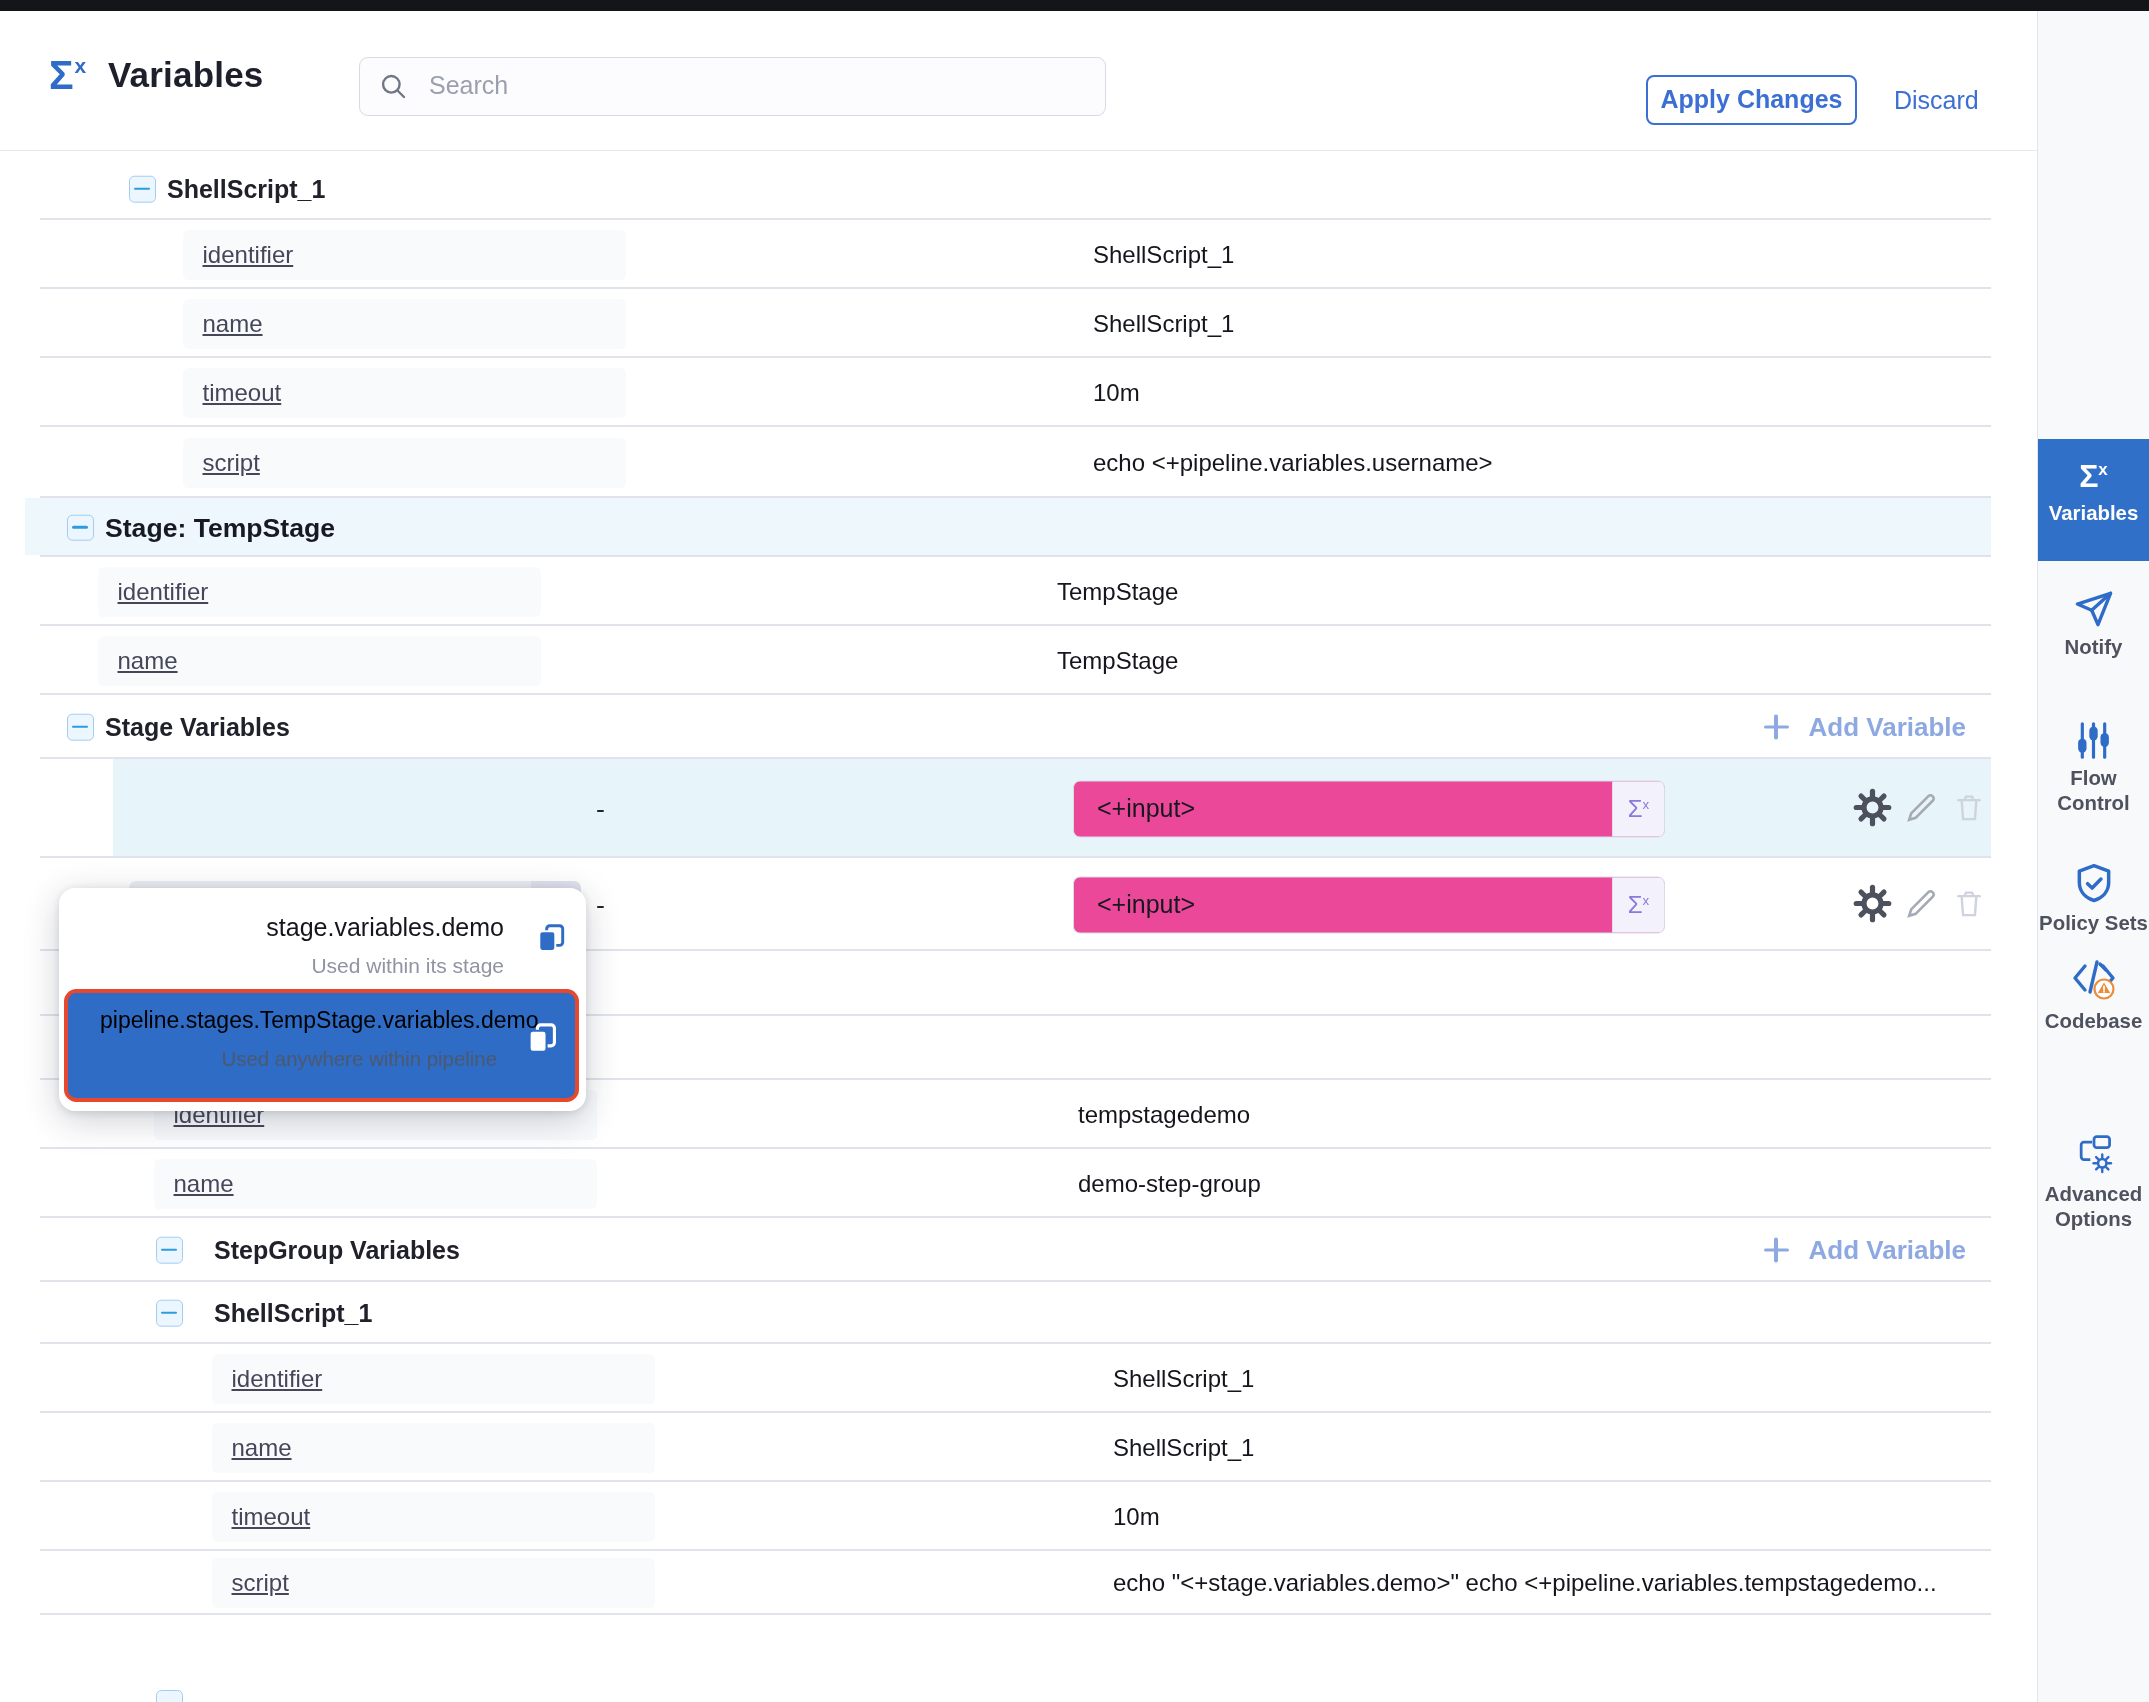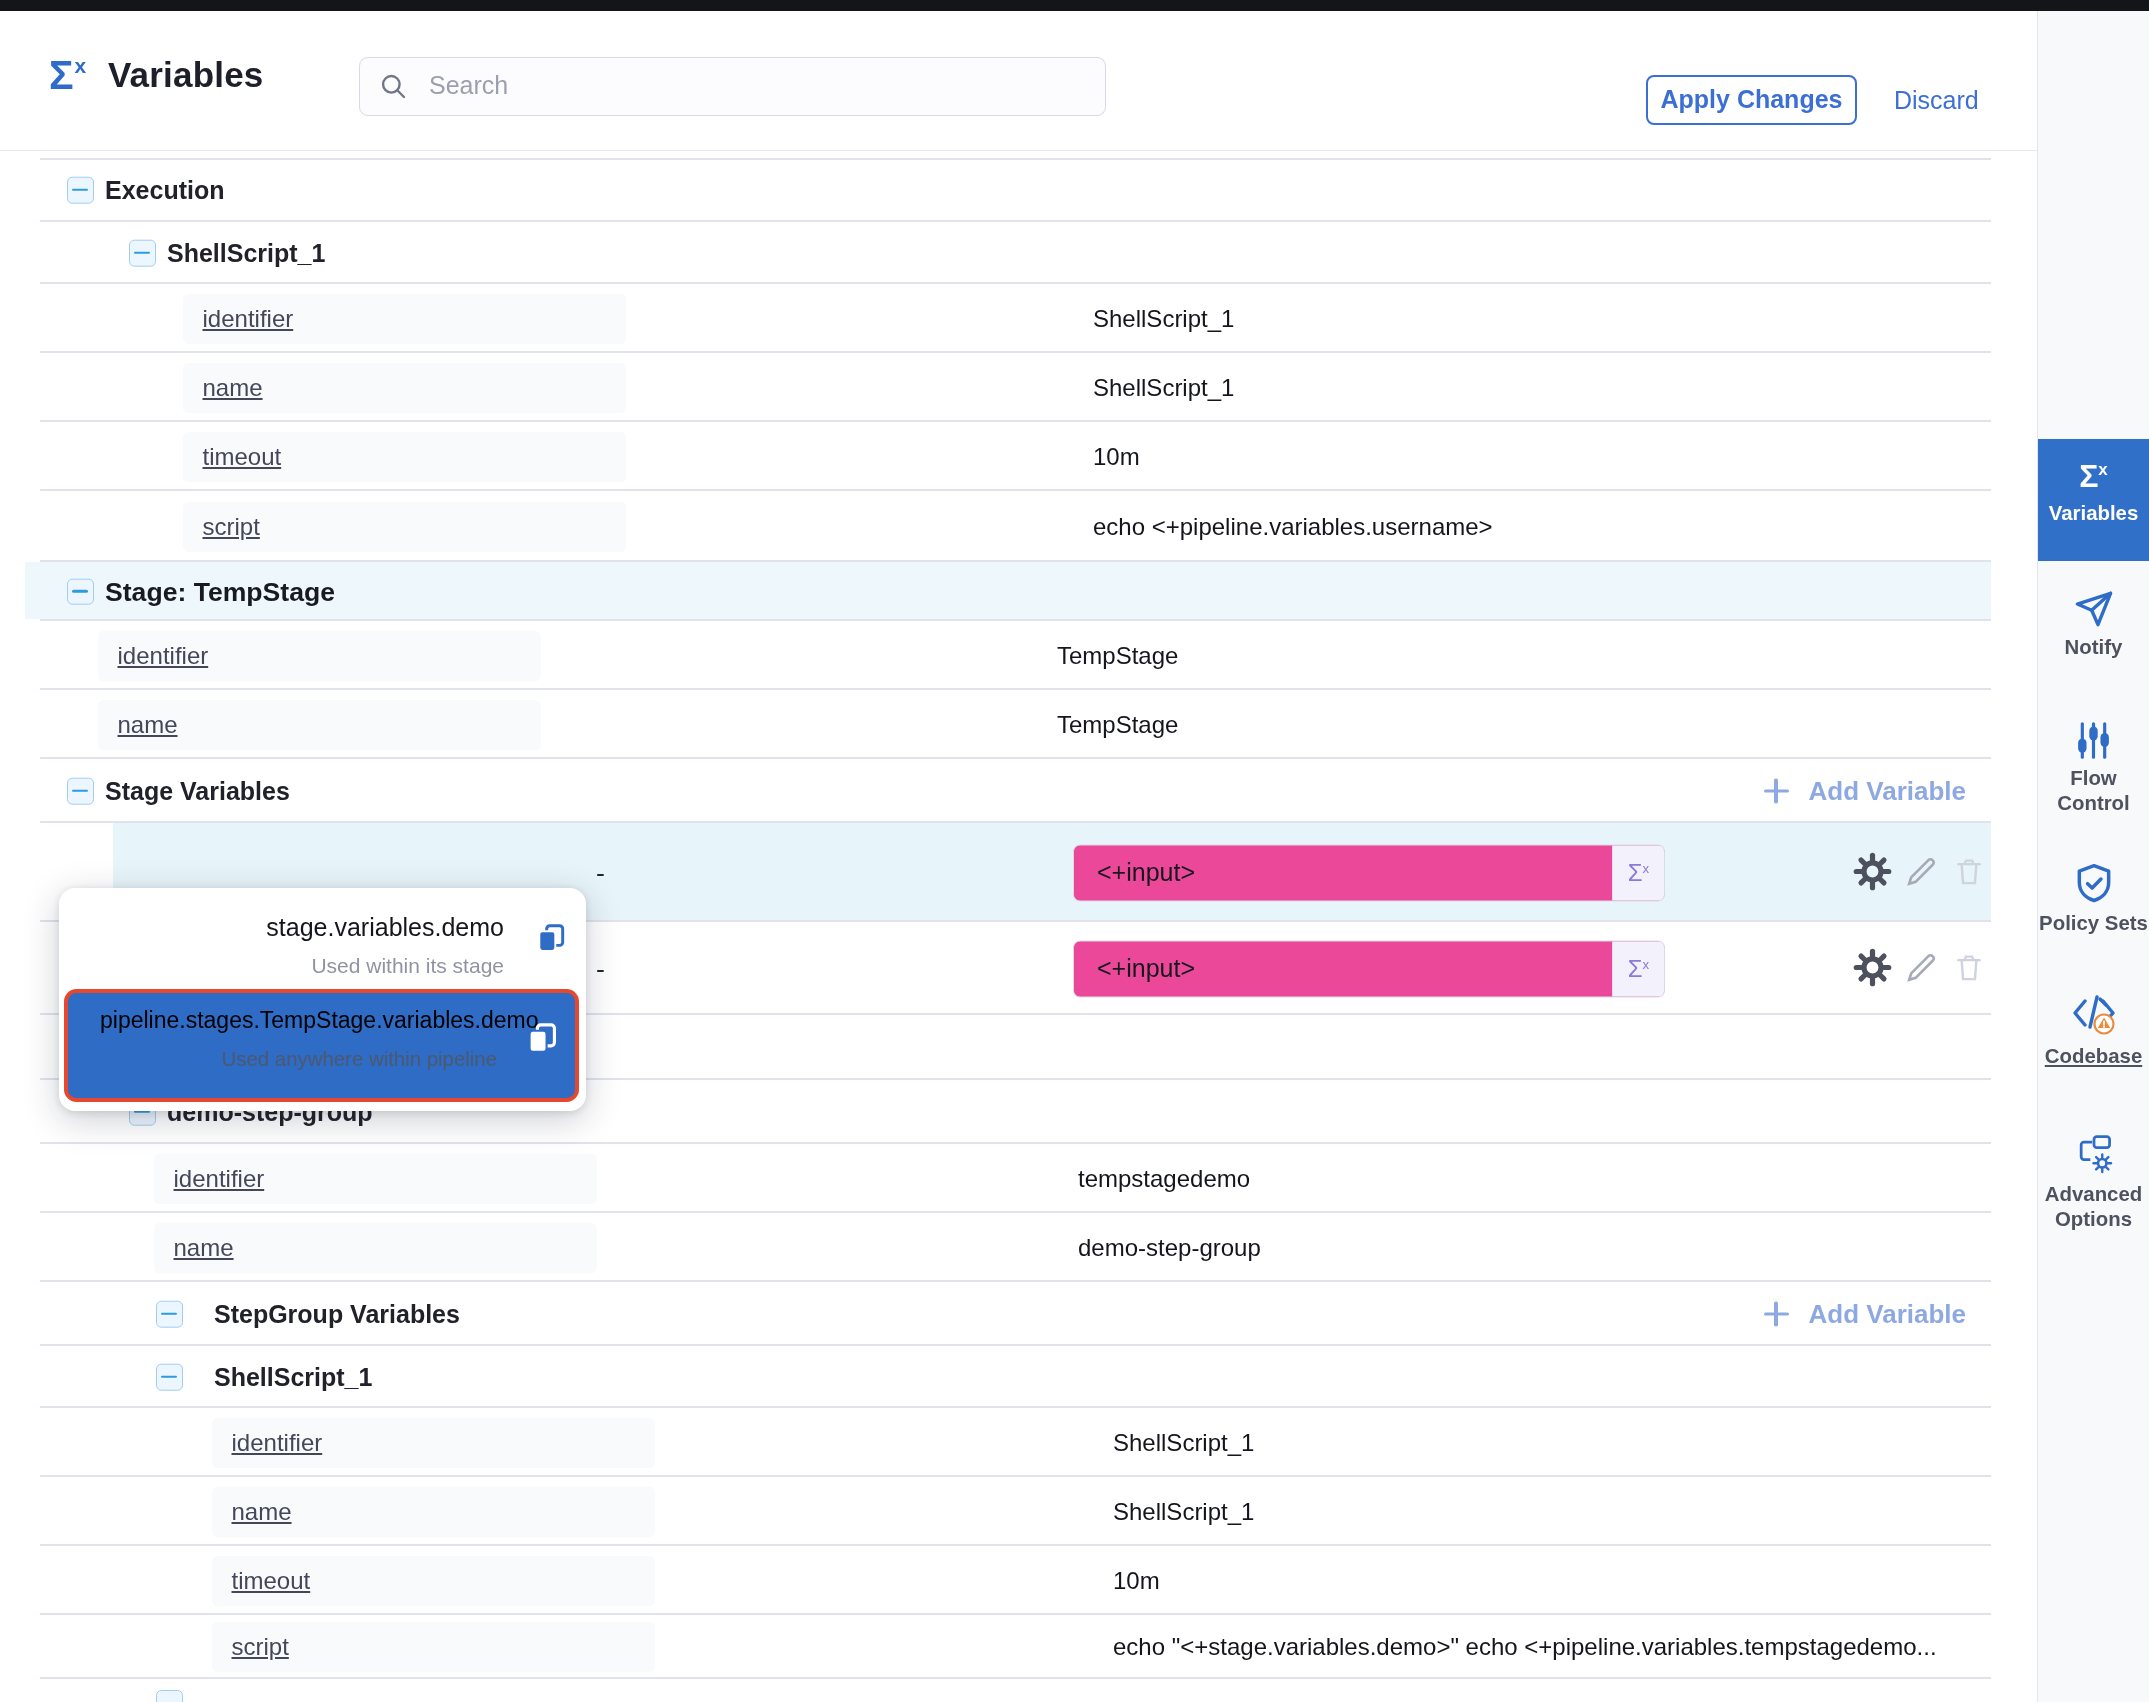--- a/index.html
+++ b/index.html
@@ -69,21 +69,21 @@
   .copy-chip .front{fill:#2e6cc6;stroke:#dfe2ec;stroke-width:1.6;}
   .copy-white .back{fill:none;stroke:#fff;stroke-width:2.4;}
   .copy-white .front{fill:#fff;stroke:#2e6cc6;stroke-width:1.6;}
   
   .sidebar{position:absolute;left:2037px;top:0;width:113px;height:1702px;background:#f8f9fb;border-left:1.8px solid #e3e4ec;box-sizing:border-box;z-index:30;}
   .sb{position:absolute;left:0;width:111px;text-align:center;color:#4e525f;font-size:20.4px;font-weight:700;line-height:1.22;cursor:pointer;}
   .sb .lbl{margin-top:5.3px;}
   .sb-active{top:439px;height:122px;background:#3170c8;color:#fff;}
   .sb-active .sig-big{margin-top:17.7px;font-size:32px;font-weight:700;color:#fff;}
   .sb-active .sig-big sup{font-size:17px;vertical-align:12.4px;}
-  .sb-notify{top:587px;} .sb-flow{top:720px;} .sb-policy{top:862px;} .sb-code{top:991px;text-decoration:underline;} .sb-adv{top:1133px;}
+  .sb-notify{top:587px;} .sb-flow{top:720px;} .sb-policy{top:862px;} .sb-code{top:956px;} .sb-adv{top:1133px;}
   .sb svg{display:block;margin:0 auto;}
   .partial-collapse{position:absolute;left:156px;top:1690px;z-index:6;width:26.6px;height:26.6px;border:1.8px solid #a3cdf0;border-radius:5.3px;background:#ecf6fe;box-sizing:border-box;}
 </style>
 </head>
 <body>
 
 <div class="app">
   <div class="topbar"></div>
 
   <div class="header">
@@ -95,26 +95,20 @@
           <line x1="14.8" y1="14.8" x2="19.5" y2="19.5" stroke="#707684" stroke-width="1.8" stroke-linecap="round"></line>
         </svg>
       <input type="text" placeholder="Search" style="">
     </div>
     <div class="apply-btn">Apply Changes</div>
     <div class="discard-link">Discard</div>
   </div>
 
   <div class="table">
 
-    <div class="row first" style="height:64px">
-      <span class="collapse cA">
-          <i></i>
-        </span>
-      <span class="sec-label tA">Execution</span>
-    </div>
 
     <div class="row" style="height:62px">
       <span class="collapse cB">
           <i></i>
         </span>
       <span class="sec-label tB">ShellScript_1</span>
     </div>
 
     <div class="row" style="height:69px">
       <span class="chip chC1">identifier</span>

